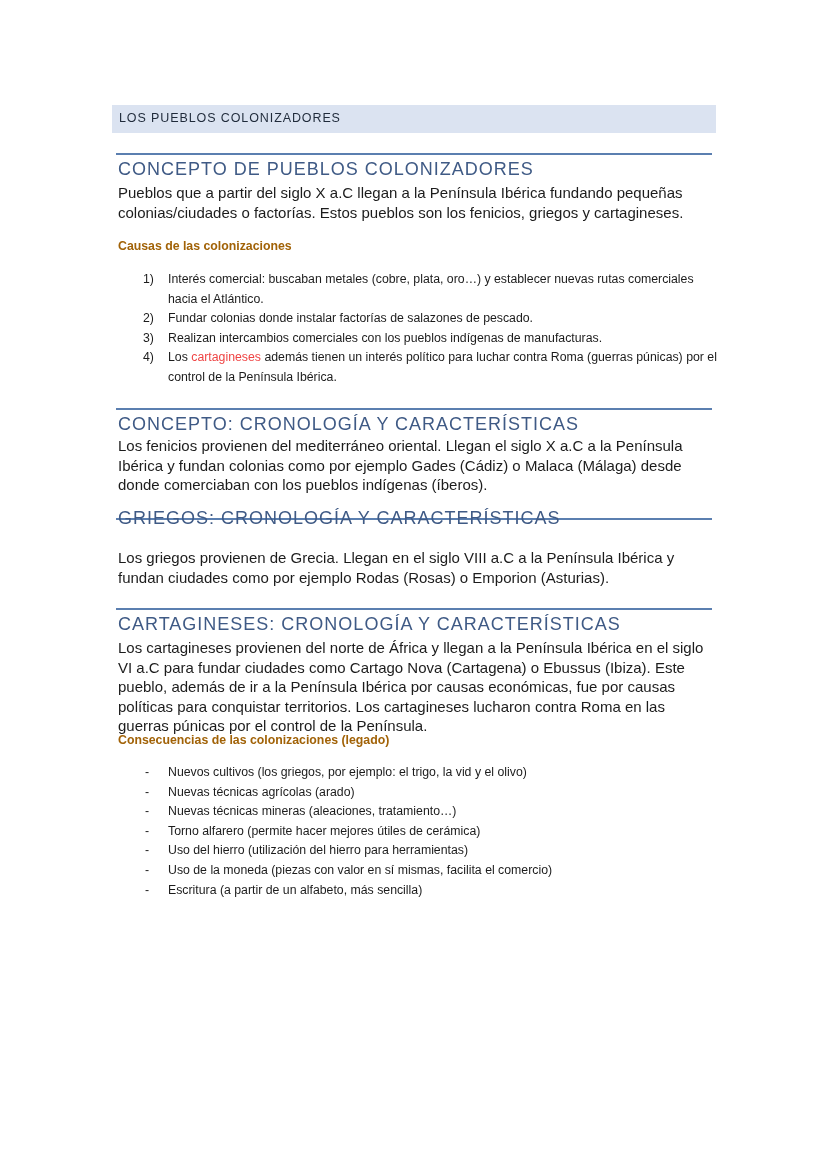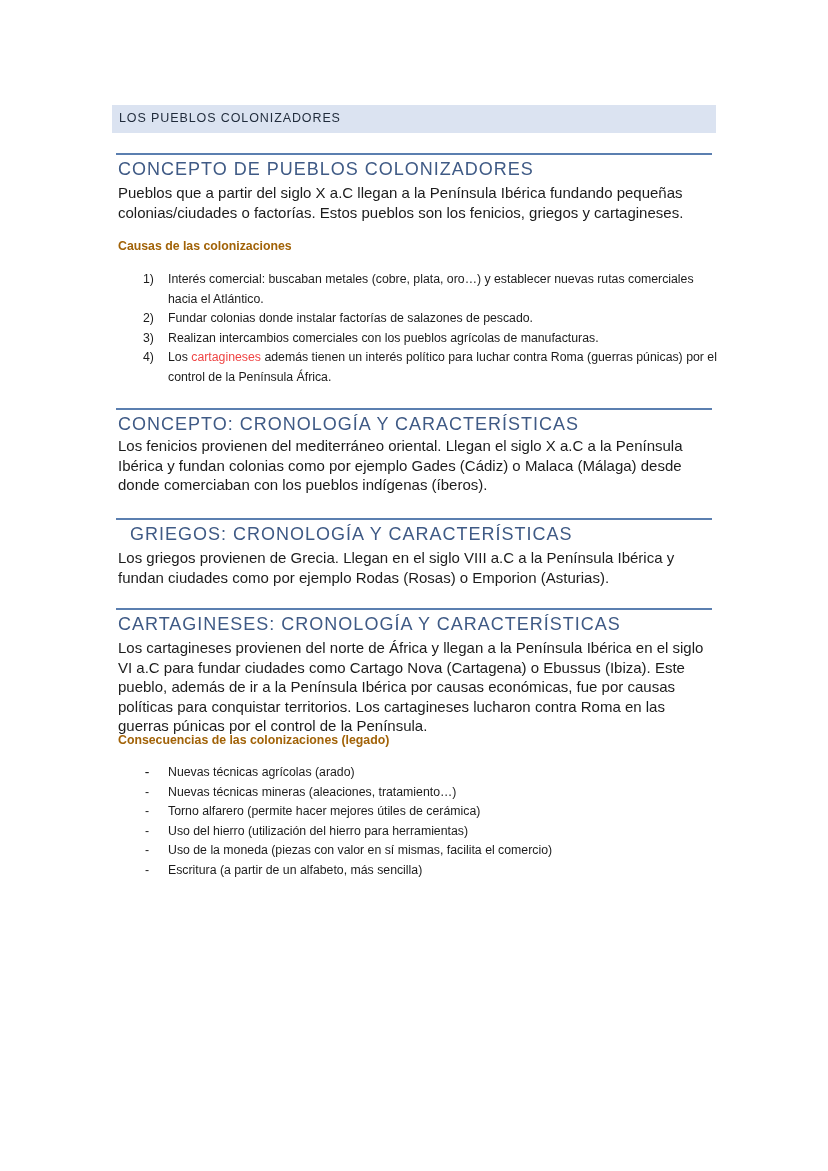--- a/index.html
+++ b/index.html
@@ -41,44 +41,45 @@
     <li>
       <span class="marker">1)</span>
       <span>Interés comercial: buscaban metales (cobre, plata, oro…) y establecer nuevas rutas comerciales hacia el Atlántico.</span>
     </li>
     <li>
       <span class="marker">2)</span>
       <span>Fundar colonias donde instalar factorías de salazones de pescado.</span>
     </li>
     <li>
       <span class="marker">3)</span>
-      <span>Realizan intercambios comerciales con los pueblos agrícolas de manufacturas.</span>
+      <span>Realizan intercambios comerciales con los pueblos indígenas de manufacturas.</span>
     </li>
     <li>
       <span class="marker">4)</span>
-      <span>Los </span><span class="red">cartagineses</span><span> además tienen un interés político para luchar contra Roma (guerras púnicas) por el control de la Península África.</span>
+      <span>Los </span><span class="red">cartagineses</span><span> además tienen un interés político para luchar contra Roma (guerras púnicas) por el control de la Península Ibérica.</span>
     </li>
   </ul>
 
   <div class="rule" style="top:408px;"></div>
   <div class="h2" style="top:414px;">CONCEPTO: CRONOLOGÍA Y CARACTERÍSTICAS</div>
   <div class="p" style="top:436px;">Los fenicios provienen del mediterráneo oriental. Llegan el siglo X a.C a la Península Ibérica y fundan colonias como por ejemplo Gades (Cádiz) o Malaca (Málaga) desde donde comerciaban con los pueblos indígenas (íberos).</div>
 
   <div class="rule" style="top:518px;"></div>
-  <div class="h2" style="top:524px;margin-left:12px;">GRIEGOS: CRONOLOGÍA Y CARACTERÍSTICAS</div>
+  <div class="h2" style="top:508px;">GRIEGOS: CRONOLOGÍA Y CARACTERÍSTICAS</div>
   <div class="p" style="top:548px;">Los griegos provienen de Grecia. Llegan en el siglo VIII a.C a la Península Ibérica y fundan ciudades como por ejemplo Rodas (Rosas) o Emporion (Asturias).</div>
 
   <div class="rule" style="top:608px;"></div>
   <div class="h2" style="top:614px;">CARTAGINESES: CRONOLOGÍA Y CARACTERÍSTICAS</div>
   <div class="p" style="top:638px;">Los cartagineses provienen del norte de África y llegan a la Península Ibérica en el siglo VI a.C para fundar ciudades como Cartago Nova (Cartagena) o Ebussus (Ibiza). Este pueblo, además de ir a la Península Ibérica por causas económicas, fue por causas políticas para conquistar territorios. Los cartagineses lucharon contra Roma en las guerras púnicas por el control de la Península.</div>
   <div class="sub" style="top:733px;">Consecuencias de las colonizaciones (legado)</div>
 
   <ul class="list" style="top:763px;">
     <li>
       <span class="marker dash">-</span>
+      <span>Nuevos cultivos (los griegos, por ejemplo: el trigo, la vid y el olivo)</span>
     </li>
     <li>
       <span class="marker dash">-</span>
       <span>Nuevas técnicas agrícolas (arado)</span>
     </li>
     <li>
       <span class="marker dash">-</span>
       <span>Nuevas técnicas mineras (aleaciones, tratamiento…)</span>
     </li>
     <li>

